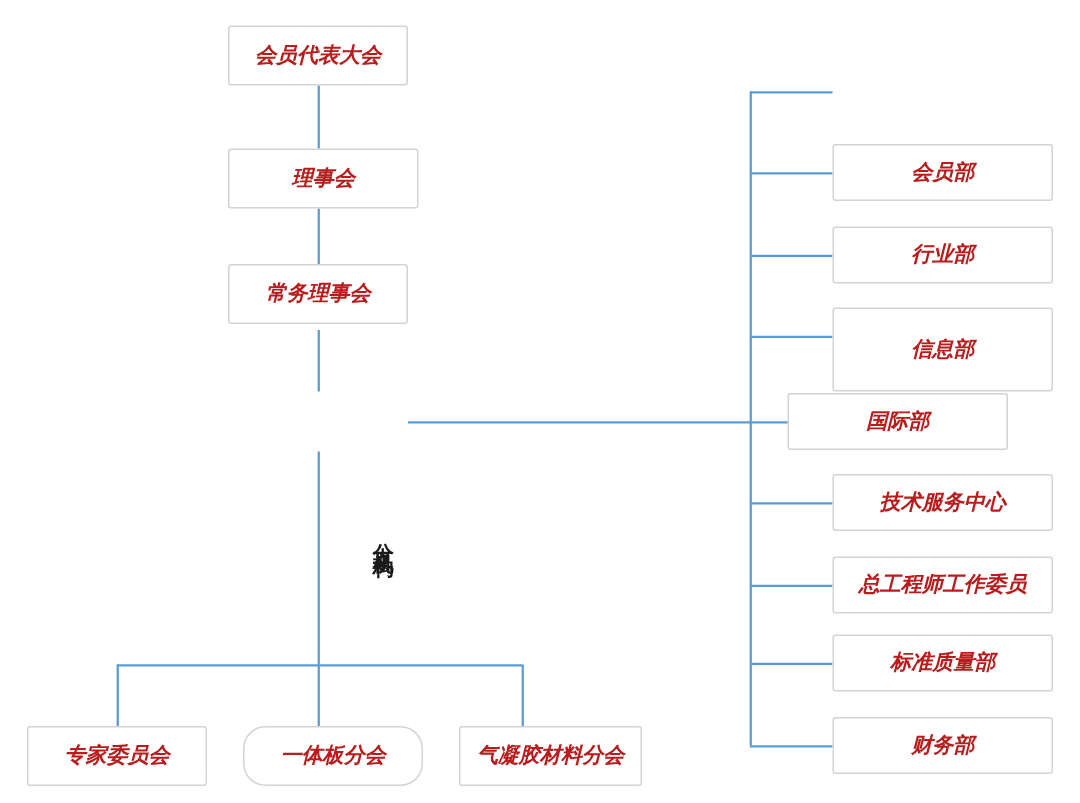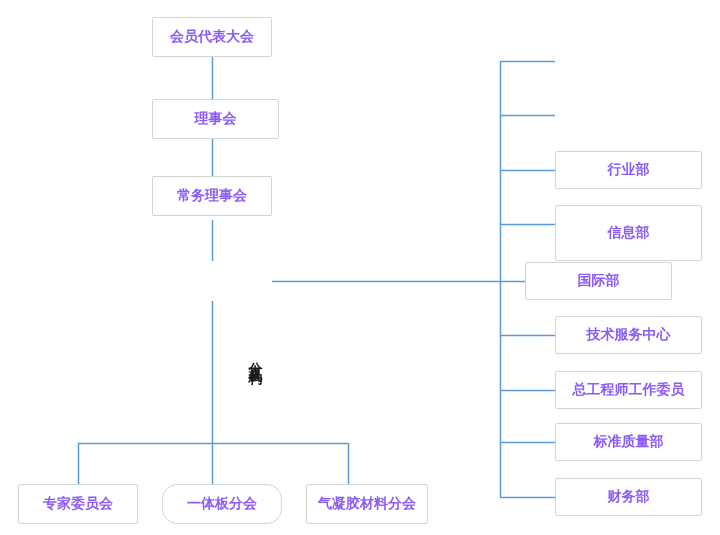--- a/index.html
+++ b/index.html
@@ -27,23 +27,24 @@
     position: absolute;
     box-sizing: border-box;
     background: #ffffff;
     border: 1px solid #d4d4d4;
     border-radius: 2px;
     display: flex;
     align-items: center;
     justify-content: center;
     font-size: 14px;
     font-weight: bold;
-    color: #8b5cf6;
+    color: #b91c1c;
     white-space: nowrap;
     z-index: 2;
+    font-style: italic;
   }
   .section-label {
     position: absolute;
     font-size: 14px;
     font-weight: bold;
     color: #1a1a1a;
     z-index: 2;
   }
   .section-label.horizontal {
     left: 335px;
@@ -93,20 +94,21 @@
       <line x1="348.5" y1="443" x2="348.5" y2="484"></line>
     </g>
   </svg>
 
   <div class="node" style="left:152px; top:17px;  width:120px; height:40px;">会员代表大会</div>
   <div class="node" style="left:152px; top:99px;  width:127px; height:40px;">理事会</div>
   <div class="node" style="left:152px; top:176px; width:120px; height:40px;">常务理事会</div>
 
   <div class="section-label vertical">分支机构</div>
 
+  <div class="node" style="left:555px; top:96px;  width:147px; height:38px;">会员部</div>
   <div class="node" style="left:555px; top:151px; width:147px; height:38px;">行业部</div>
   <div class="node" style="left:555px; top:205px; width:147px; height:56px;">信息部</div>
   <div class="node" style="left:525px; top:262px; width:147px; height:38px;">国际部</div>
   <div class="node" style="left:555px; top:316px; width:147px; height:38px;">技术服务中心</div>
   <div class="node" style="left:555px; top:371px; width:147px; height:38px;">总工程师工作委员</div>
   <div class="node" style="left:555px; top:423px; width:147px; height:38px;">标准质量部</div>
   <div class="node" style="left:555px; top:478px; width:147px; height:38px;">财务部</div>
 
   <div class="node" style="left:18px;  top:484px; width:120px; height:40px;">专家委员会</div>
   <div class="node" style="left:162px; top:484px; width:120px; height:40px;border-radius:15px;">一体板分会</div>

